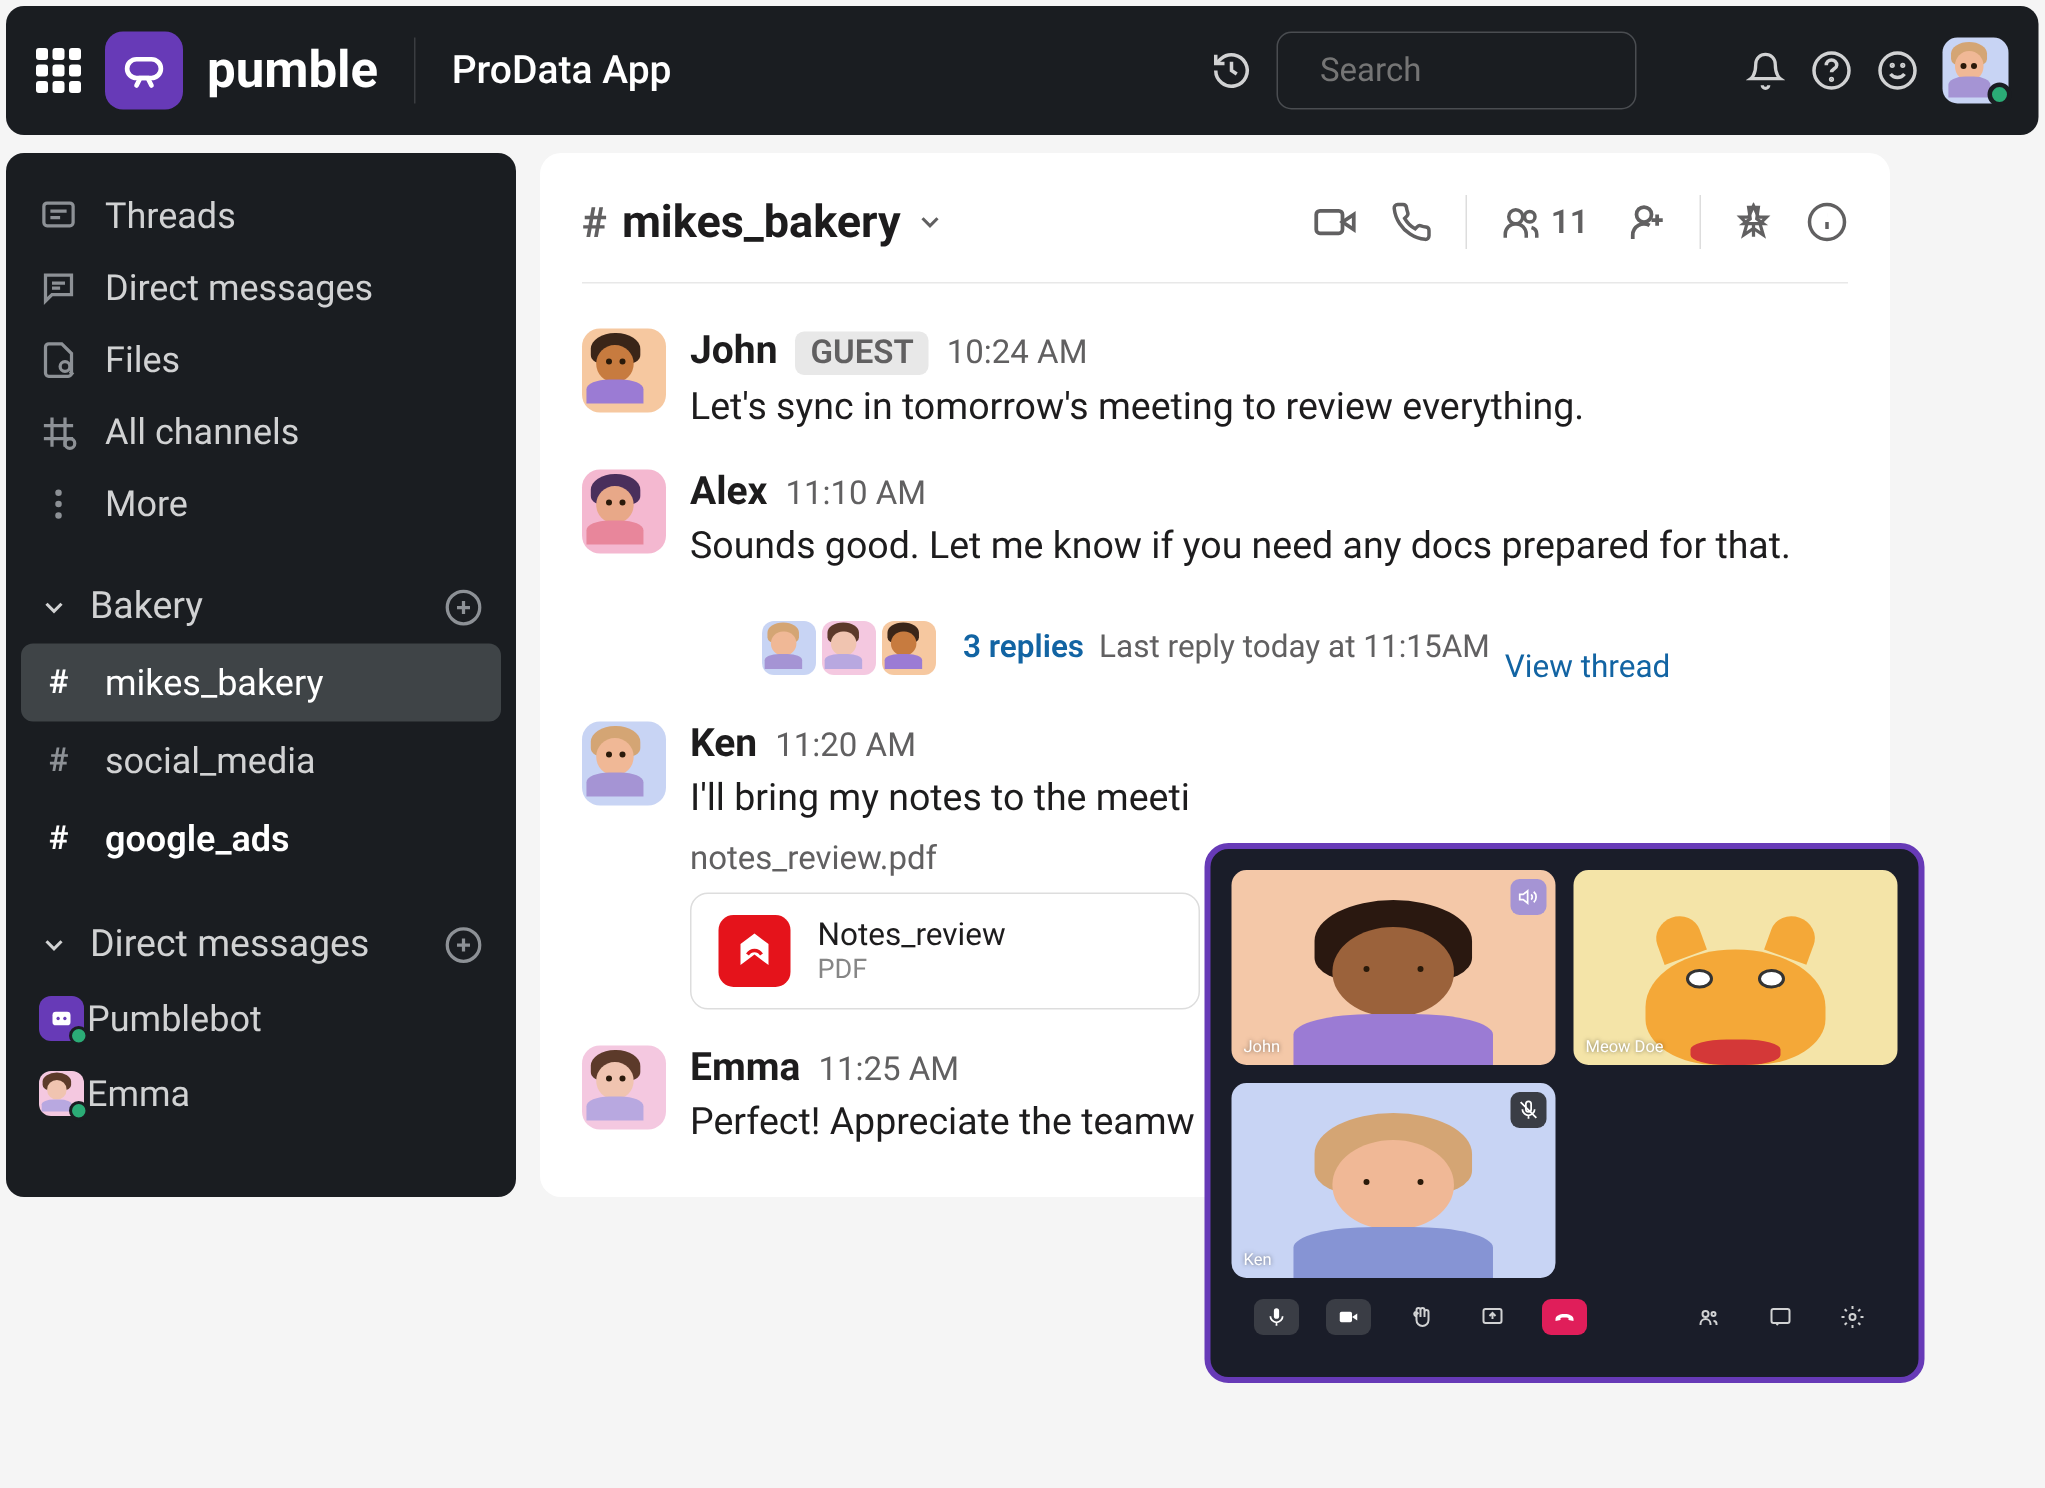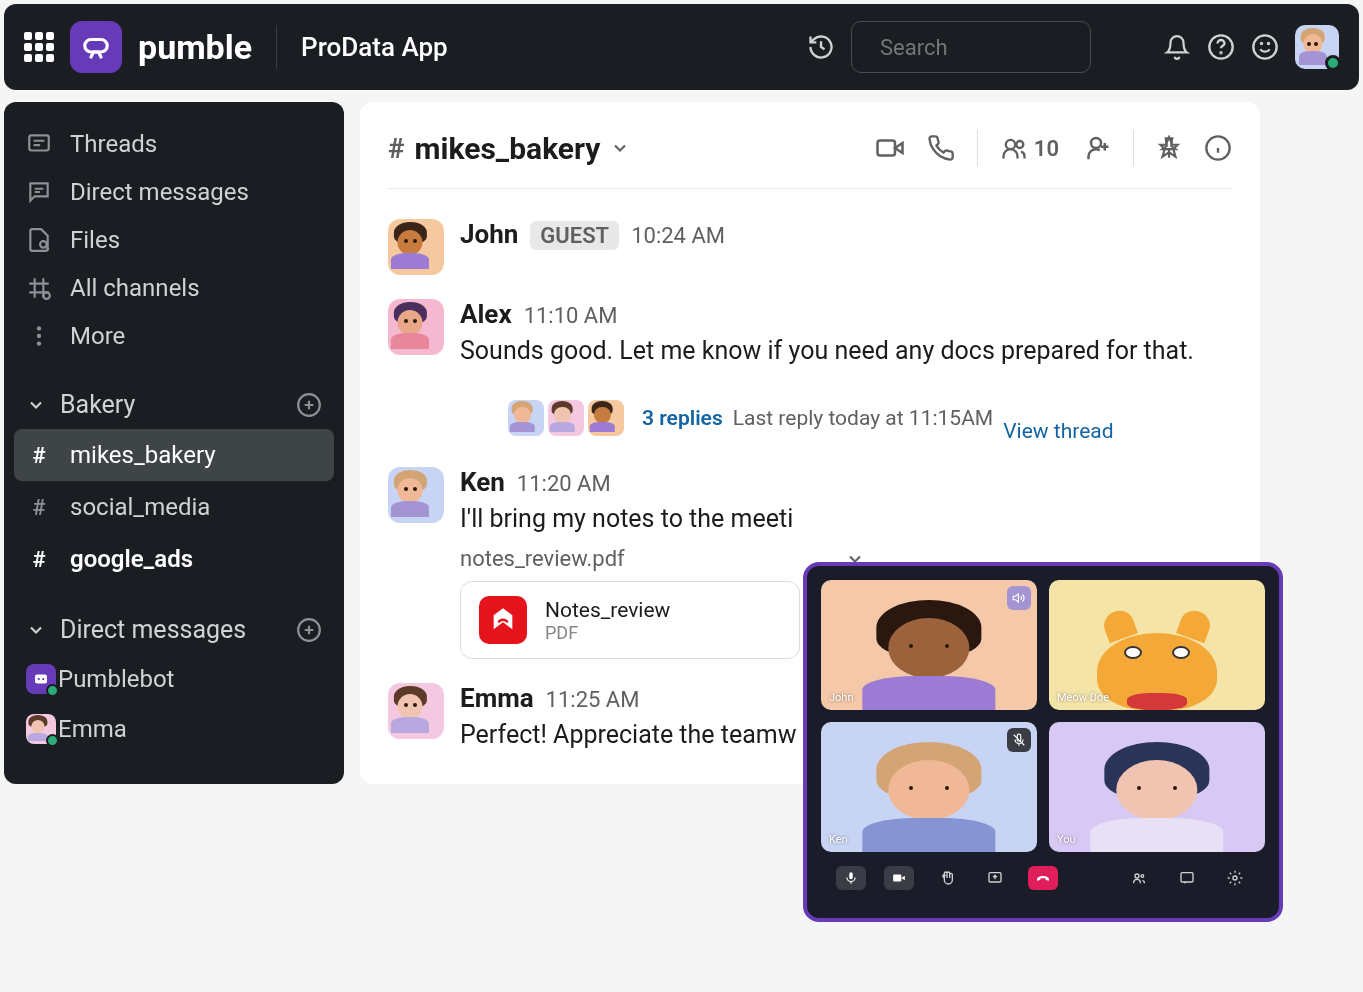--- a/index.html
+++ b/index.html
@@ -285,21 +285,21 @@
             <path d="M22 16.92v3a2 2 0 0 1-2.18 2 19.79 19.79 0 0 1-8.63-3.07 19.5 19.5 0 0 1-6-6 19.79 19.79 0 0 1-3.07-8.67A2 2 0 0 1 4.11 2h3a2 2 0 0 1 2 1.72 12.84 12.84 0 0 0 .7 2.81 2 2 0 0 1-.45 2.11L8.09 9.91a16 16 0 0 0 6 6l1.27-1.27a2 2 0 0 1 2.11-.45 12.84 12.84 0 0 0 2.81.7A2 2 0 0 1 22 16.92z"></path>
           </svg>
         <div class="vdiv2"></div>
         <div class="member-count">
           <svg width="28" height="28" viewBox="0 0 24 24" fill="none" stroke="currentColor" stroke-width="2">
               <circle cx="9" cy="9" r="4"></circle>
               <path d="M3 21v-2a6 6 0 0 1 12 0v2"></path>
               <circle cx="17" cy="9" r="3"></circle>
               <path d="M21 21v-2a4 4 0 0 0-3-3.87"></path>
             </svg>
-          <span>10</span>
+          <span>11</span>
         </div>
         <svg width="30" height="30" viewBox="0 0 24 24" fill="none" stroke="currentColor" stroke-width="2">
             <circle cx="12" cy="8" r="4"></circle>
             <path d="M6 21v-2a6 6 0 0 1 9-5.2"></path>
             <path d="M19 8v6M16 11h6"></path>
           </svg>
         <div class="vdiv2"></div>
         <svg width="26" height="26" viewBox="0 0 24 24" fill="none" stroke="currentColor" stroke-width="2">
             <path d="M12 2l3 7h5l-4 4 2 7-6-4-6 4 2-7-4-4h5l3-7z" transform="rotate(0 12 12)"></path>
             <path d="M9 3h6l-1 7 4 3H6l4-3-1-7z"></path>
@@ -324,20 +324,21 @@
                 <span></span>
               </div>
     </div>
   </div>
           <div class="msg-body">
     <div class="msg-head">
       <span class="msg-author">John</span>
       <span class="guest-badge">GUEST</span>
       <span class="msg-time">10:24 AM</span>
     </div>
+    <div class="msg-text">Let's sync in tomorrow's meeting to review everything.</div>
 
   </div>
         </div>
         <div class="msg">
           <div class="msg-avatar" style="background:#f4b8d0">
     <div class="face">
       <div class="hair" style="width:72%;height:42%;top:6%;background:#4a2f5c"></div>
       <div class="head" style="width:56%;height:50%;top:22%;background:#e8a888"></div>
       <div class="body" style="width:85%;height:32%;background:#e8869b"></div>
       <div class="eyes" style="top:40%">
@@ -489,32 +490,20 @@
           </div>
     </div>
         <div class="call-badge" style="background:#3a3d45">
           <svg width="14" height="14" viewBox="0 0 24 24" fill="none" stroke="#fff" stroke-width="2">
             <rect x="9" y="2" width="6" height="12" rx="3"></rect>
             <path d="M5 11a7 7 0 0 0 14 0M12 18v4M3 3l18 18"></path>
           </svg>
         </div>
         <div class="call-label">Ken</div>
       </div>
-      <div class="call-tile" style="background: rgb(216, 200, 244);">
-        <div class="face" style="width:65%;height:88%">
-      <div class="hair" style="width:75%;height:48%;top:4%;background:#2a3458"></div>
-      <div class="head" style="width:58%;height:52%;top:20%;background:#f0c4b0"></div>
-      <div class="body" style="width:95%;height:30%;background:#e8e0f4"></div>
-      <div class="eyes" style="top:42%;width:28%;left:36%">
-            <span></span>
-            <span></span>
-          </div>
-    </div>
-        <div class="call-label">You</div>
-      </div>
     </div>
   <div class="call-controls">
     <div class="call-btn solid">
         <svg width="14" height="14" viewBox="0 0 24 24" fill="#fff">
           <rect x="9" y="2" width="6" height="12" rx="3"></rect>
           <path d="M5 11a7 7 0 0 0 14 0M12 18v4" stroke="#fff" stroke-width="2" fill="none"></path>
         </svg>
       </div>
     <div class="call-btn solid">
         <svg width="14" height="14" viewBox="0 0 24 24" fill="#fff">

